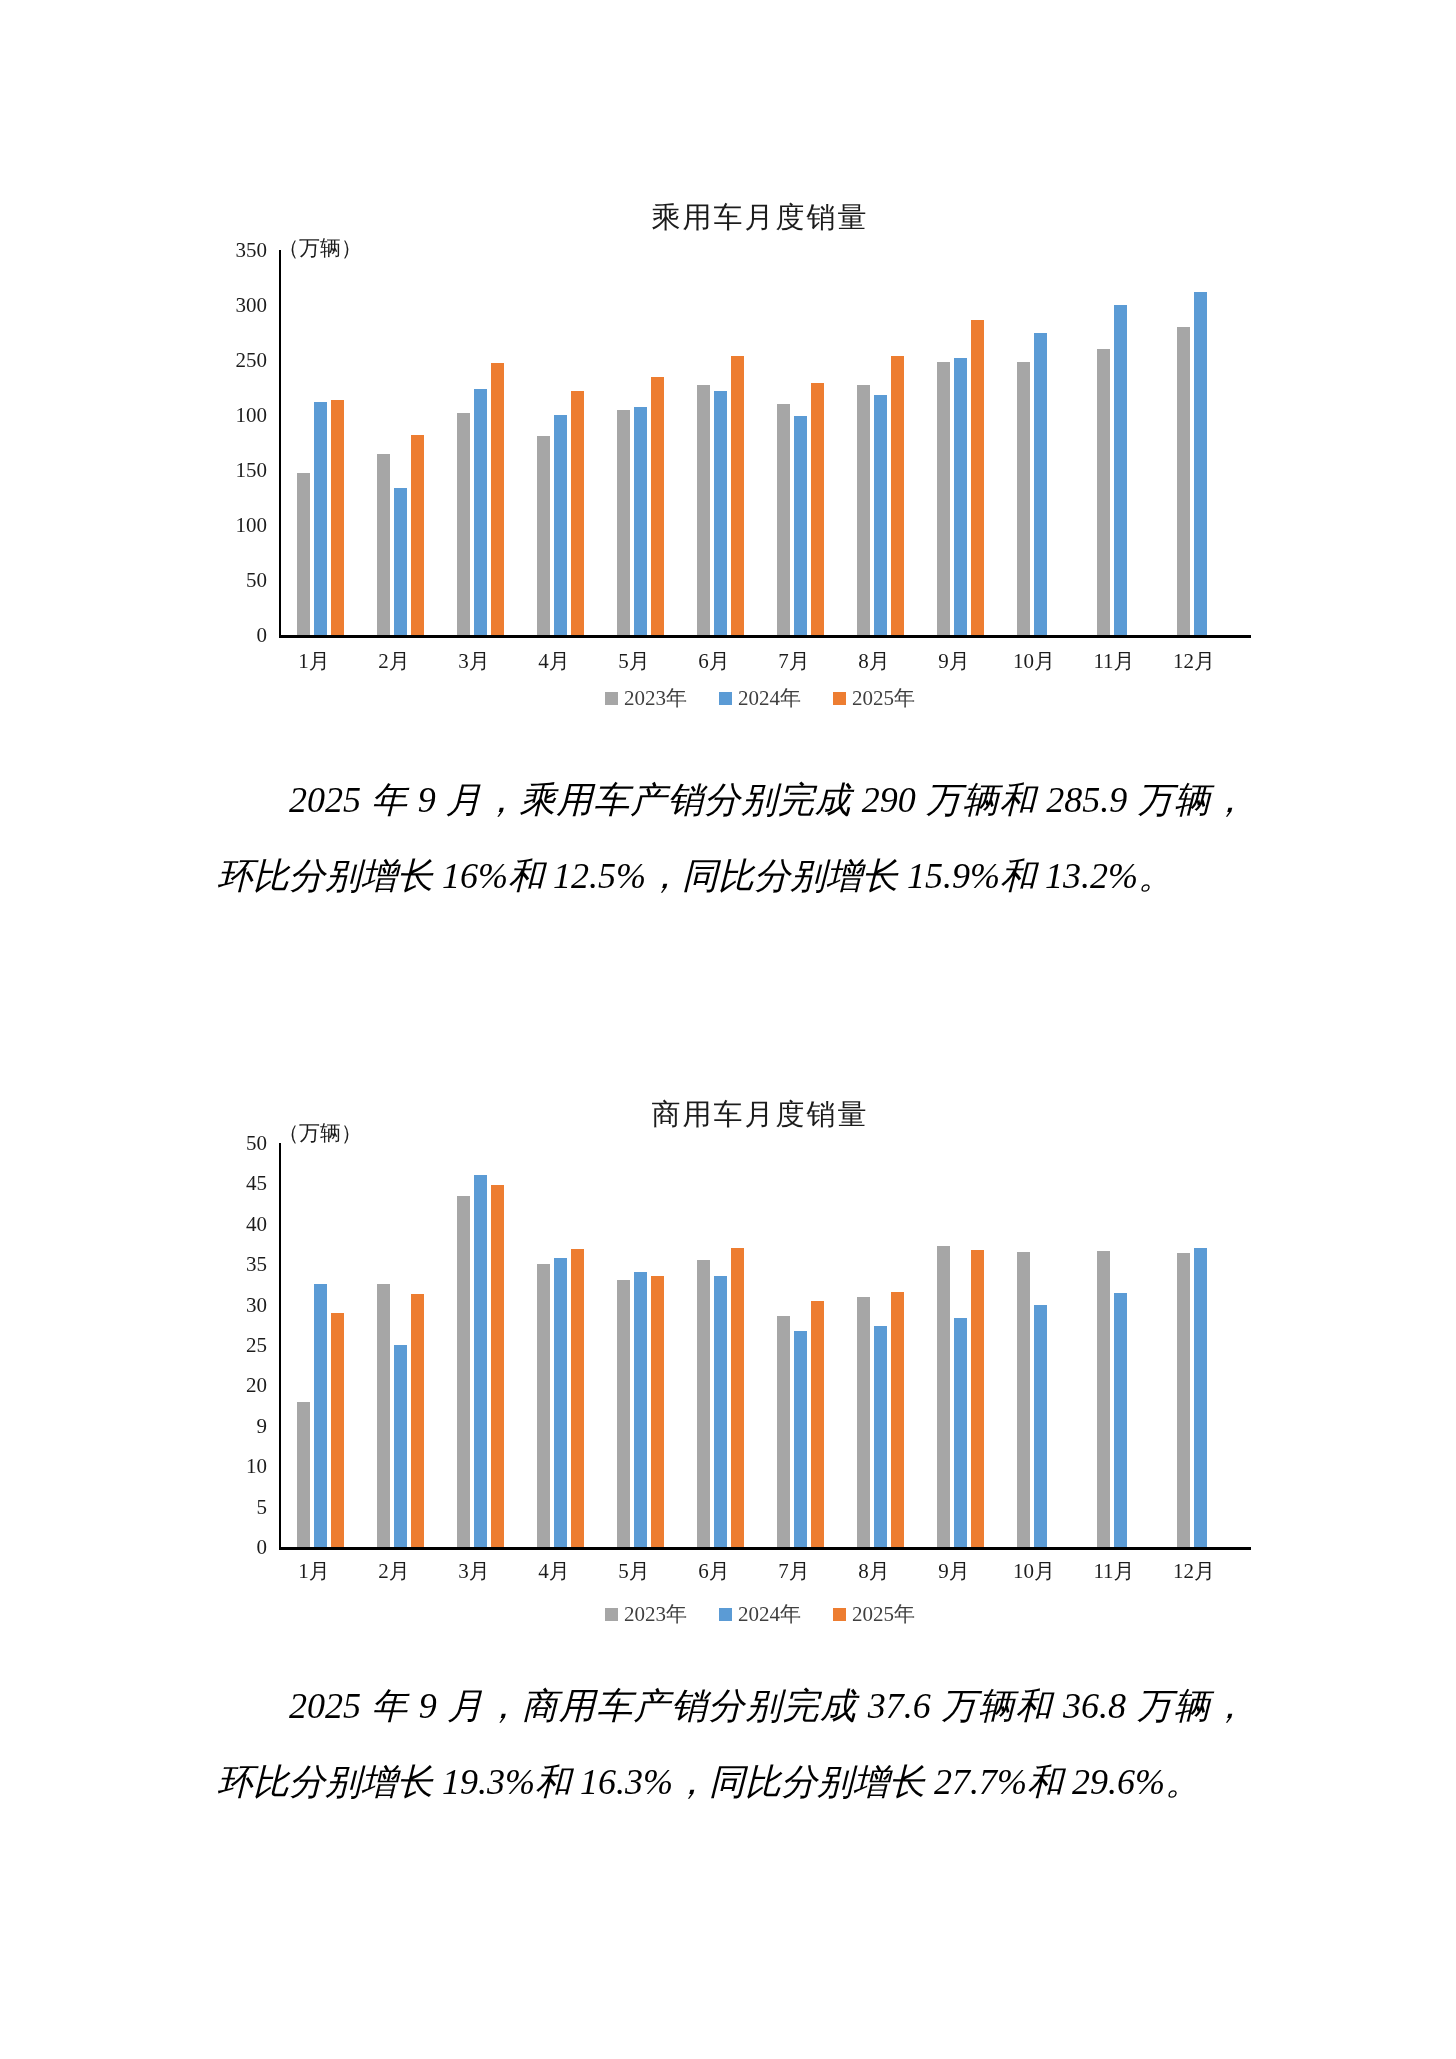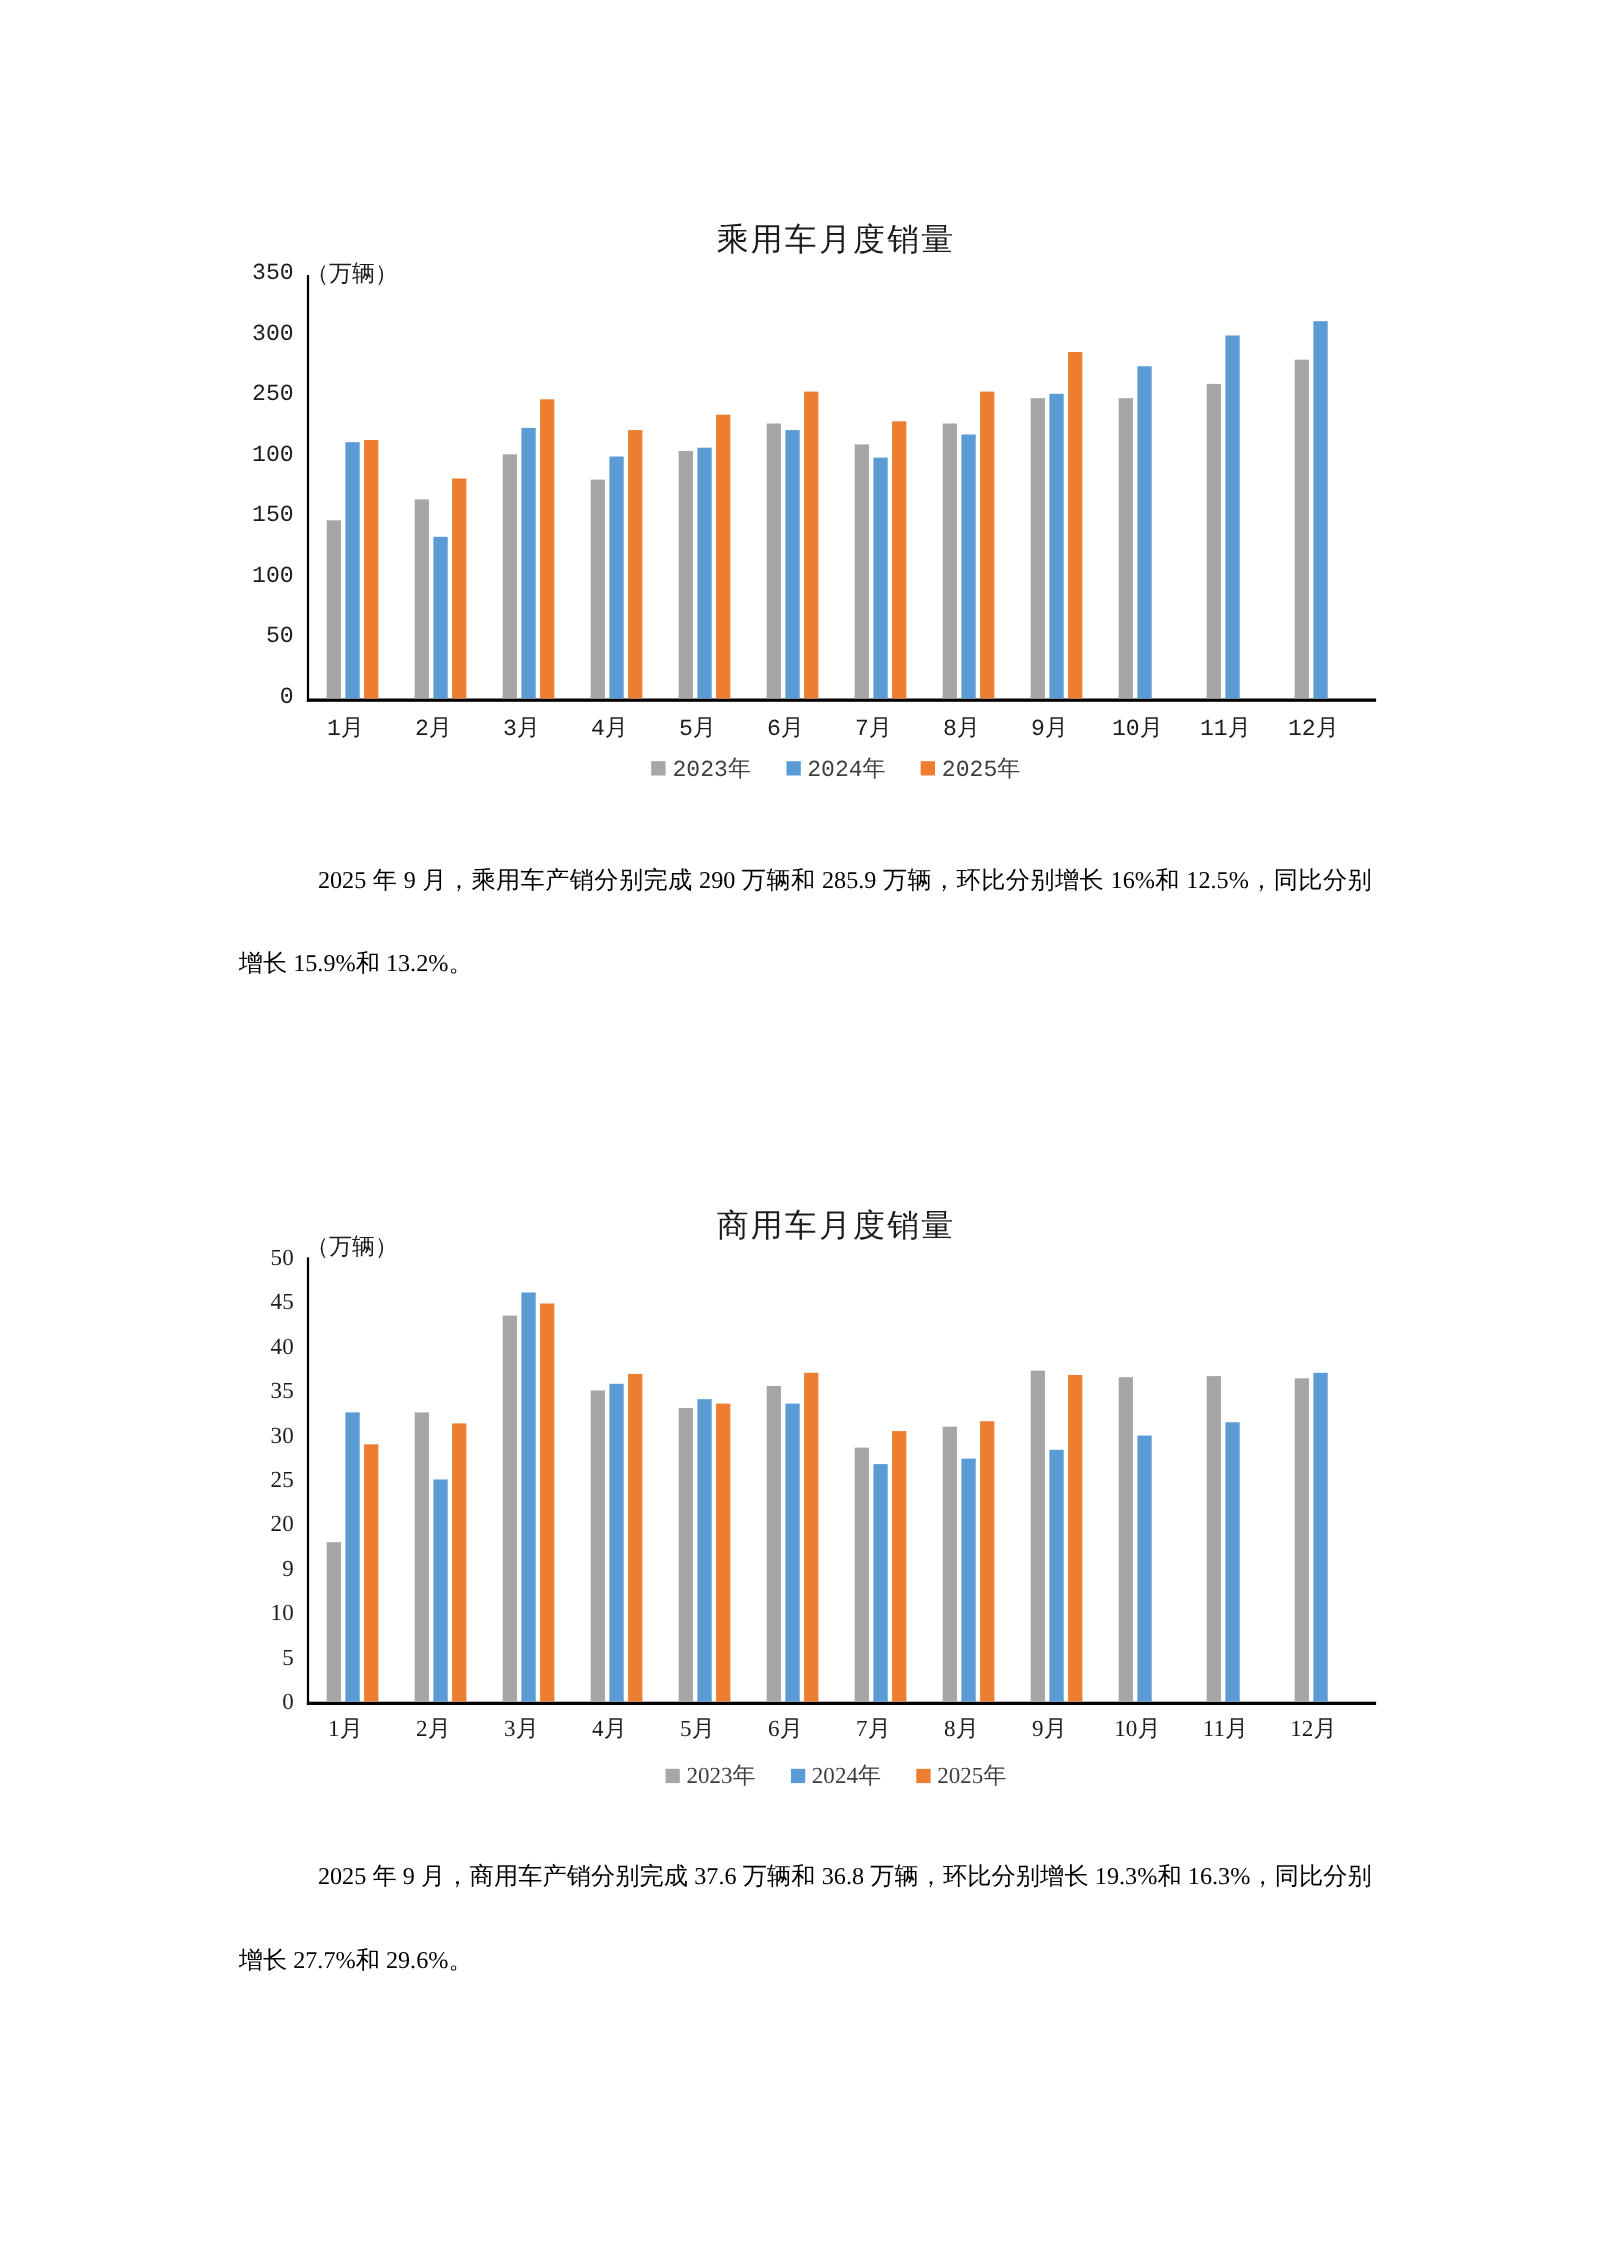--- a/index.html
+++ b/index.html
@@ -28,30 +28,30 @@
     font-size:21px; color:#1c1c1c; white-space:nowrap;
   }
   .legend {
     position:absolute; left:275px; width:970px;
     display:flex; justify-content:center; align-items:center; gap:32px;
   }
   .legend-item { display:flex; align-items:center; gap:6px; font-size:21px; color:#3f3f3f; }
   .legend-swatch { width:13px; height:13px; display:inline-block; }
   .body-text {
     position:absolute; left:217px; width:1030px; margin:0;
-    font-size:22px; line-height:76px; text-indent:72px;
-    text-align:justify; color:#000;
+    font-size:36px; line-height:76px; text-indent:72px;
+    text-align:justify; color:#000;font-style:italic;
   }
 </style>
 </head>
 <body>
 
 <div class="page">
 
-  <section class="chart-fig" style="top:190px; height:545px;font-family:Liberation Mono, monospace;">
+  <section class="chart-fig" style="top:190px; height:545px;">
     <div class="chart-title" style="top:8px;">乘用车月度销量</div>
     <div class="unit-label" style="top:44px;">（万辆）</div>
     <div class="plot" id="plot-0" style="top:60px; height:385px;">
         <div class="y-tick-label" style="top: -13px;">350</div>
         <div class="y-tick-label" style="top: 42px;">300</div>
         <div class="y-tick-label" style="top: 97px;">250</div>
         <div class="y-tick-label" style="top: 152px;">100</div>
         <div class="y-tick-label" style="top: 207px;">150</div>
         <div class="y-tick-label" style="top: 262px;">100</div>
         <div class="y-tick-label" style="top: 317px;">50</div>

